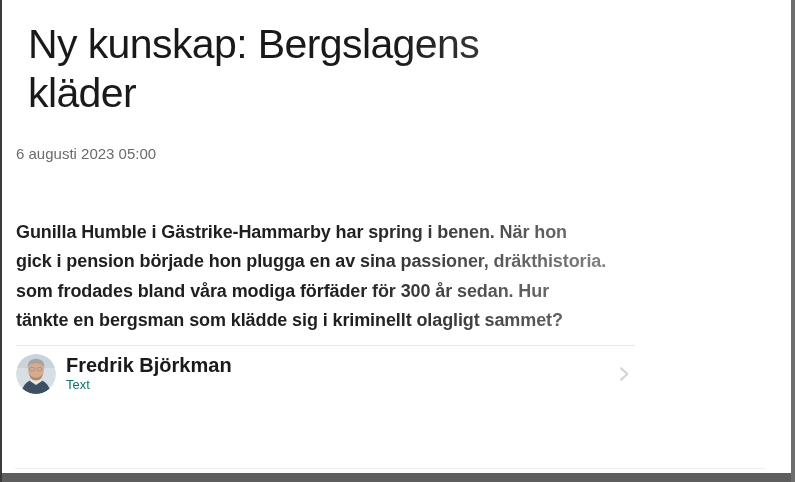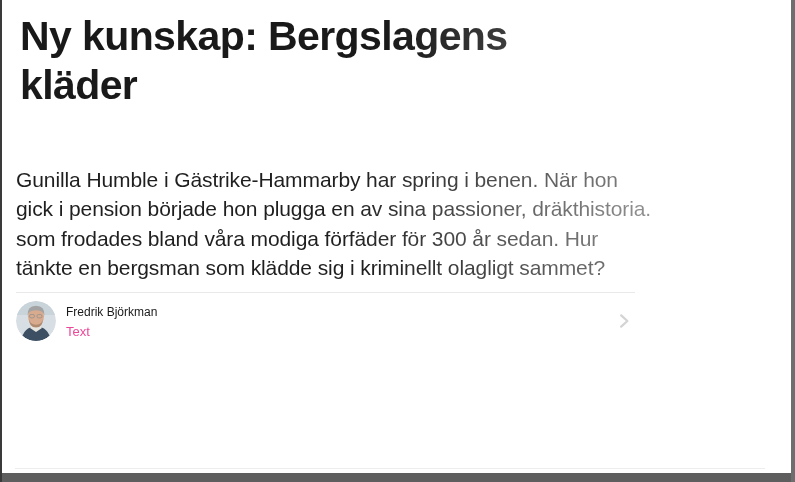--- a/index.html
+++ b/index.html
@@ -10,24 +10,24 @@
     background:#fff;
     font-family:"Liberation Sans", sans-serif;
     overflow:hidden;
     border-left:2px solid #3a3a3a;
     border-right:4px solid #6e6e6e;
   }
   .content{padding:8px 0 0 14px;}
 
   
   h1.headline{
-    margin:4px;
+    margin:12px;
     font-size:41px;
     line-height:49px;
-    font-weight:700;
+    font-weight:400;
     letter-spacing:-0.6px;
     color:#1a1a1a;
   }
   .fade-line{display:block;white-space:nowrap;}
   @supports ((-webkit-background-clip:text) or (background-clip:text)){
     .fade-line.faded{
       background-image:linear-gradient(90deg,
         var(--dark,#1a1a1a) 0%,
         var(--dark,#1a1a1a) var(--hold,42%),
         var(--end,#999) 100%);
@@ -42,23 +42,23 @@
   .published{
     margin-top:27px;
     font-size:15px;
     line-height:18px;
     color:#6b6b6b;
   }
 
   
   .lead{
     margin-top:55px;
-    font-size:21px;
+    font-size:18px;
     line-height:29.4px;
-    font-weight:400;
+    font-weight:700;
     letter-spacing:-0.1px;
     color:#1f1f1f;
   }
 
   
   .byline-row{
     margin-top:9px;
     width:619px;
     border-top:1px solid #e9e9e9;
     display:flex;
@@ -67,22 +67,22 @@
     cursor:pointer;
     background:#fff;
   }
   .avatar{
     width:40px;height:40px;
     border-radius:50%;
     overflow:hidden;
     flex:0 0 40px;
   }
   .byline-text{margin-left:10px;display:flex;flex-direction:column;justify-content:center;}
-  .byline-name{font-size:12px;font-weight:400;color:#1a1a1a;line-height:20px;}
-  .byline-role{font-size:13px;color:#ec4899;line-height:17px;margin-top:1px;}
+  .byline-name{font-size:20px;font-weight:700;color:#1a1a1a;line-height:20px;}
+  .byline-role{font-size:13px;color:#0f766e;line-height:17px;margin-top:1px;}
   .byline-spacer{flex:1;}
   .chevron{flex:0 0 auto;margin-right:2px;display:flex;align-items:center;}
 
   .wide-divider{
     position:absolute;
     left:13px;top:468px;
     width:750px;height:0;
     border-top:1px solid #ededed;
   }
   .bottom-bar{
@@ -96,20 +96,21 @@
 <body>
 
 <div class="page">
   <div class="content">
 
     <h1 class="headline">
       <span class="fade-line faded" style="--dark:#191919;--hold:48%;--end:#919191">Ny kunskap: Bergslagens</span>
       <span class="fade-line">kläder</span>
     </h1>
 
+    <div class="published">6 augusti 2023 05:00</div>
 
     <div class="lead">
       <span class="fade-line faded" style="--dark:#1f1f1f;--hold:44%;--end:#b3b3b3">Gunilla Humble i Gästrike-Hammarby har spring i benen. När hon</span>
       <span class="fade-line faded" style="--dark:#1f1f1f;--hold:42%;--end:#c6c6c6">gick i pension började hon plugga en av sina passioner, dräkthistoria.</span>
       <span class="fade-line faded" style="--dark:#1f1f1f;--hold:42%;--end:#bcbcbc">som frodades bland våra modiga förfäder för 300 år sedan. Hur</span>
       <span class="fade-line faded" style="--dark:#1f1f1f;--hold:46%;--end:#aeaeae">tänkte en bergsman som klädde sig i kriminellt olagligt sammet?</span>
     </div>
 
     <div class="byline-row">
       <div class="avatar">

